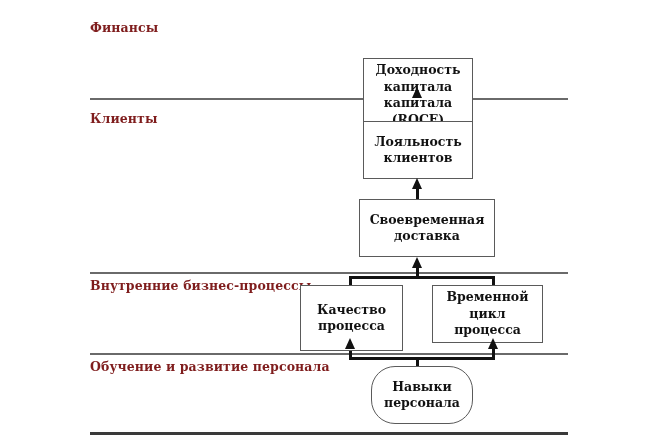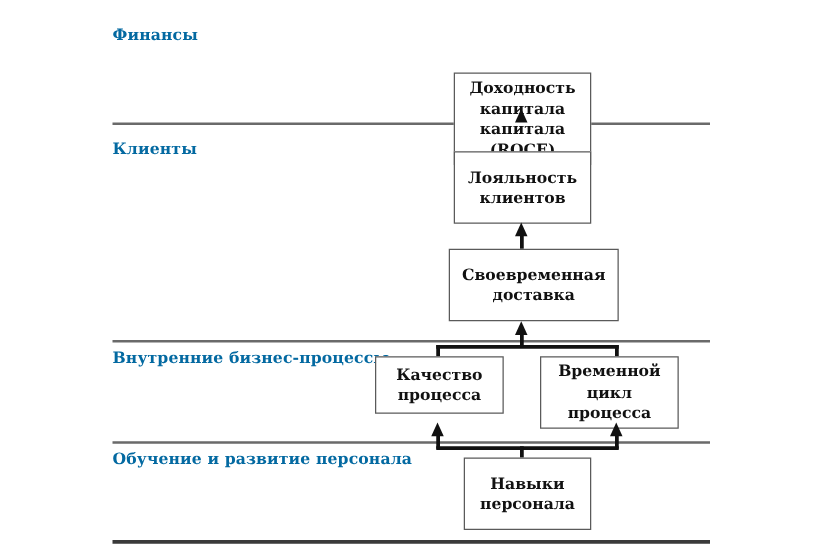--- a/index.html
+++ b/index.html
@@ -26,21 +26,21 @@
   }
   .divider.thin { background: #6a6a6a; height: 2px; }
   .divider.bottom { background: #3a3a3a; height: 3px; }
 
   
   .perspective-label {
     position: absolute;
     left: 90px;
     font-size: 12.5px;
     font-weight: bold;
-    color: #0369a1;
+    color: #7f1d1d;
     letter-spacing: 0.1px;
     white-space: nowrap;
   }
 
   
   .box {
     position: absolute;
     box-sizing: border-box;
     border: 1.6px solid #5a5a5a;
     background: #ffffff;
@@ -129,34 +129,34 @@
     </div>
   </div>
 
   <div class="box" style="left:359px; top:199px; width:136px; height:58px;">
     <div>
       <span>Своевременная</span>
       <span>доставка</span>
     </div>
   </div>
 
-  <div class="box" style="left:300px; top:285px; width:103px; height:46px;">
+  <div class="box" style="left:300px; top:285px; width:103px; height:66px;">
     <div>
       <span>Качество</span>
       <span>процесса</span>
     </div>
   </div>
 
   <div class="box" style="left:432px; top:285px; width:111px; height:58px;">
     <div>
       <span>Временной</span>
       <span>цикл процесса</span>
     </div>
   </div>
 
-  <div class="box" style="left:371px; top:366px; width:102px; height:58px;">
+  <div class="box" style="left:371px; top:366px; width:102px; height:58px;border-radius:24px;">
     <div>
       <span>Навыки</span>
       <span>персонала</span>
     </div>
   </div>
 
 </div>
 
 </body></html>

